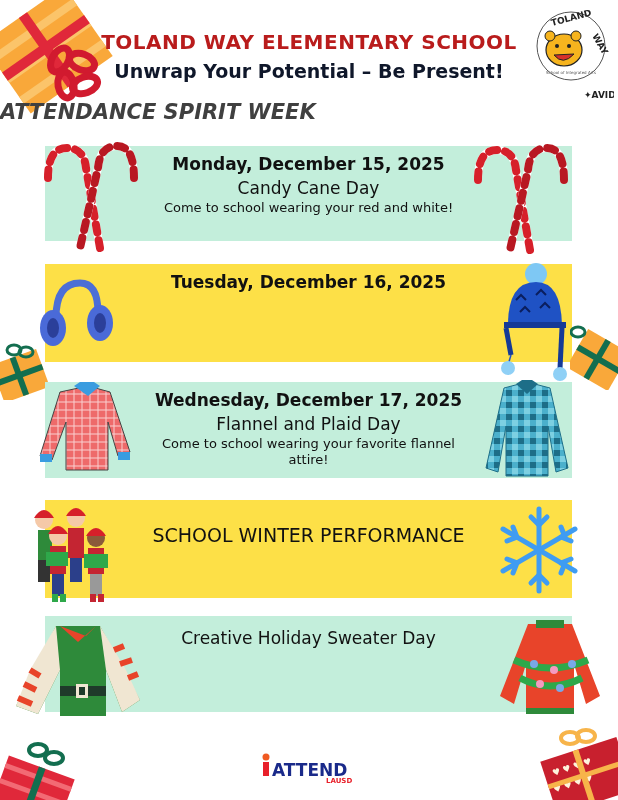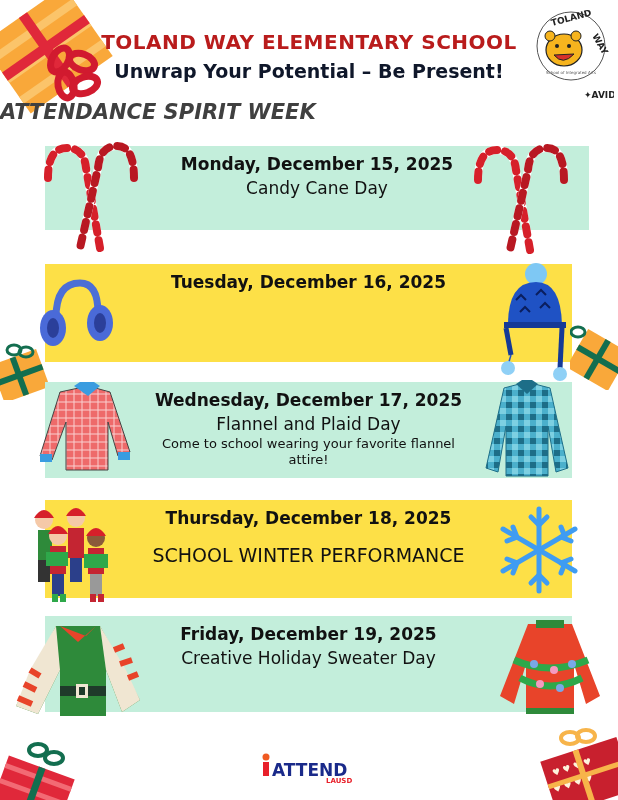--- a/index.html
+++ b/index.html
@@ -55,24 +55,25 @@
     <circle cx="22" cy="28" r="5" fill="#f6b41e" stroke="#222" stroke-width="1"></circle>
     <circle cx="48" cy="28" r="5" fill="#f6b41e" stroke="#222" stroke-width="1"></circle>
     <circle cx="29" cy="38" r="2" fill="#222"></circle>
     <circle cx="41" cy="38" r="2" fill="#222"></circle>
     <path d="M26 47 Q35 58 46 46 Z" fill="#d6302a" stroke="#222" stroke-width="1"></path>
     <text x="43" y="66" font-size="4" fill="#555" text-anchor="middle" font-family="DejaVu Sans, sans-serif">School of Integrated Arts</text>
     <text x="56" y="90" font-size="9" font-weight="bold" fill="#222" font-family="DejaVu Sans, sans-serif">✦AVID</text>
   </svg>
 </div>
 
-<div class="band green" style="top:146px;height:84px;padding-left:17px;">
+<div class="band green" style="top:146px;height:95px;">
   <div class="band-text" style="top:8px;">
     <div class="date">Monday, December 15, 2025</div>
     <div class="theme">Candy Cane Day</div>
+    <div class="desc" style="width:460px;">Come to school wearing your red and white!</div>
   </div>
 </div>
 <div class="abs" style="left:42px;top:138px;">
   <svg width="100" height="116" viewBox="0 0 100 116">
     <g fill="none" stroke-width="8" stroke-linecap="round">
       <path d="M6 40 Q6 10 25 10 Q42 10 44 30 L58 110" stroke="#fff"></path>
       <path d="M6 40 Q6 10 25 10 Q42 10 44 30 L58 110" stroke="#d6202a" stroke-dasharray="8 8"></path>
       <path d="M92 40 Q92 8 75 8 Q58 8 56 30 L38 110" stroke="#fff"></path>
       <path d="M92 40 Q92 8 75 8 Q58 8 56 30 L38 110" stroke="#b81822" stroke-dasharray="8 8"></path>
     </g>
@@ -170,21 +171,20 @@
         <rect x="6" y="6" width="6" height="6" fill="#7dd0e2"></rect>
       </pattern>
     </defs>
     <path d="M22 10 L45 4 L68 10 L86 90 L74 94 L66 48 L66 98 L24 98 L24 48 L16 94 L4 90 Z" fill="url(#plaidB)" stroke="#1d6e88" stroke-width="1"></path>
     <path d="M34 6 L45 16 L56 6 L50 2 L40 2 Z" fill="#1d6e88"></path>
   </svg>
 </div>
 
 <div class="band pink" style="top:500px;height:98px;">
   <div class="band-text" style="top:8px;">
-    <div class="date">Thursday, December 18, 2025</div>
     <div class="theme big-theme">SCHOOL WINTER PERFORMANCE</div>
   </div>
 </div>
 <div class="abs" style="left:30px;top:500px;">
   <svg width="105" height="105" viewBox="0 0 105 105">
     <g>
       <circle cx="14" cy="20" r="9" fill="#f5c9a8"></circle>
         <path d="M4 18 Q14 2 24 18 Z" fill="#d6202a"></path>
       <rect x="8" y="30" width="14" height="30" fill="#2e8a3a"></rect>
         <rect x="8" y="60" width="12" height="22" fill="#333"></rect>
@@ -217,21 +217,20 @@
       <line x1="6" y1="66" x2="78" y2="24"></line>
       <path d="M34 12 L42 20 L50 12 M34 78 L42 70 L50 78"></path>
       <path d="M10 36 L20 32 L16 22 M68 58 L64 68 M74 54 L64 58"></path>
       <path d="M10 54 L20 58 L16 68 M68 32 L64 22 M74 36 L64 32"></path>
     </g>
   </svg>
 </div>
 
 <div class="band green" style="top:616px;height:96px;">
   <div class="band-text" style="top:8px;">
-    <div class="date">Friday, December 19, 2025</div>
     <div class="theme">Creative Holiday Sweater Day</div>
   </div>
 </div>
 <div class="abs" style="left:10px;top:620px;">
   <svg width="135" height="100" viewBox="0 0 135 100">
     <path d="M46 6 L90 6 L130 80 L112 92 L96 50 L96 96 L50 96 L50 50 L28 94 L6 86 Z" fill="#2e8a3a"></path>
     <path d="M46 6 L20 50 L6 86 L28 94 L50 50 Z" fill="#f0e6d2"></path>
     <path d="M20 50 L30 56 M14 64 L26 70 M8 78 L22 84" stroke="#e8442a" stroke-width="6"></path>
     <path d="M90 6 L116 50 L130 80 L112 92 L96 50 Z" fill="#f0e6d2"></path>
     <path d="M104 30 L114 26 M110 44 L122 40 M118 58 L128 54" stroke="#e8442a" stroke-width="6"></path>

